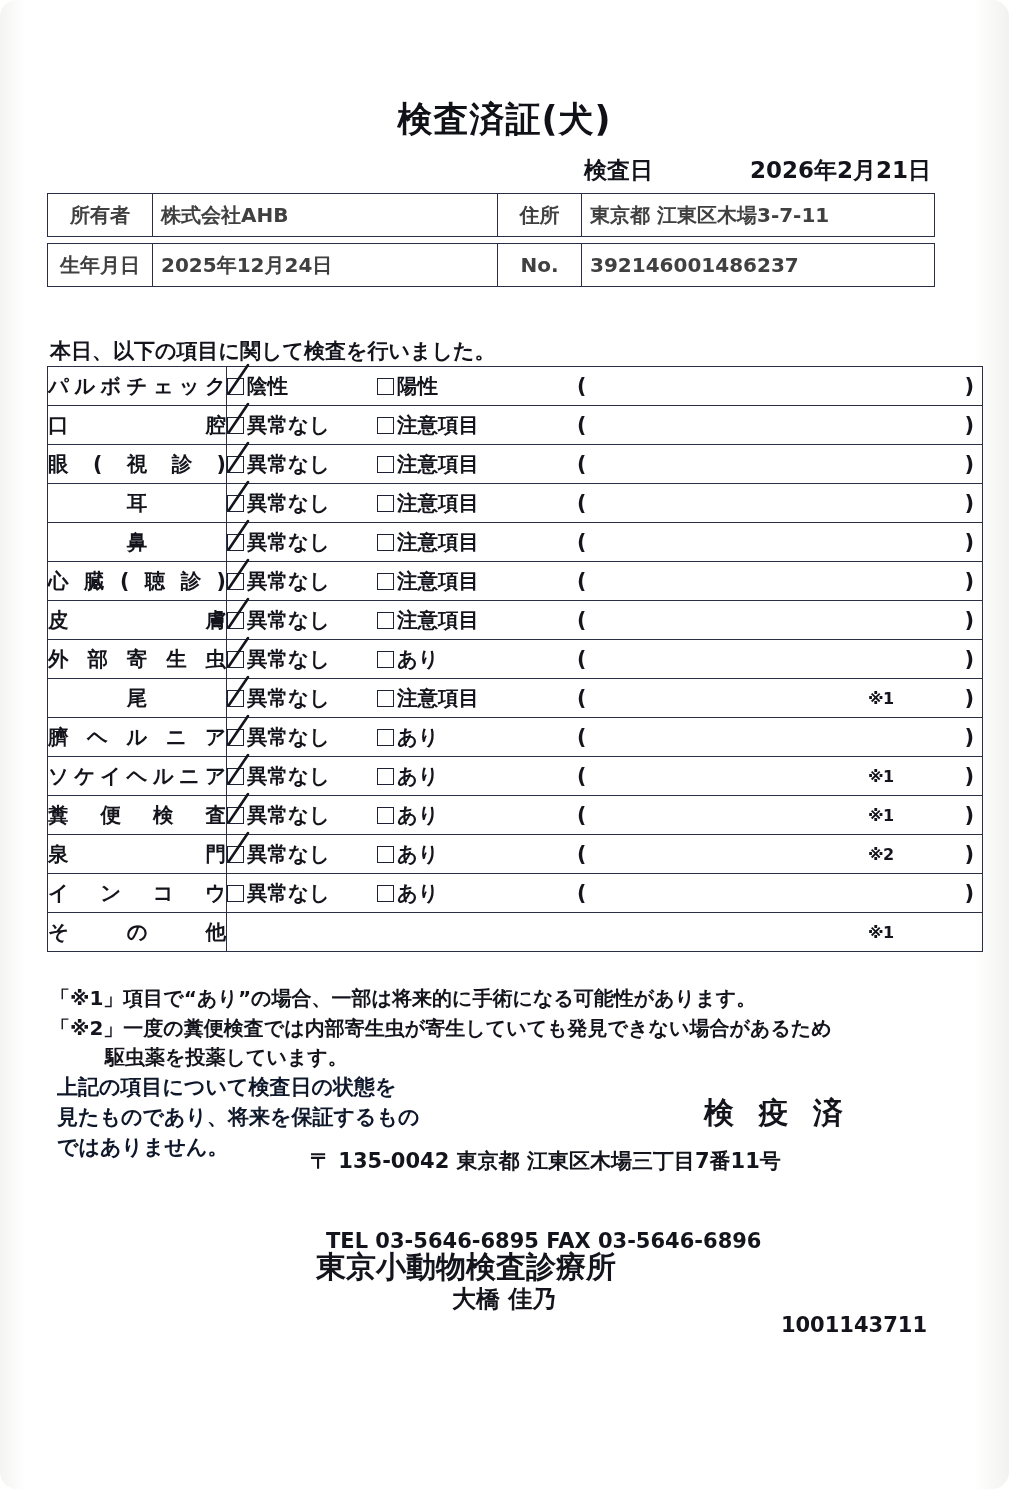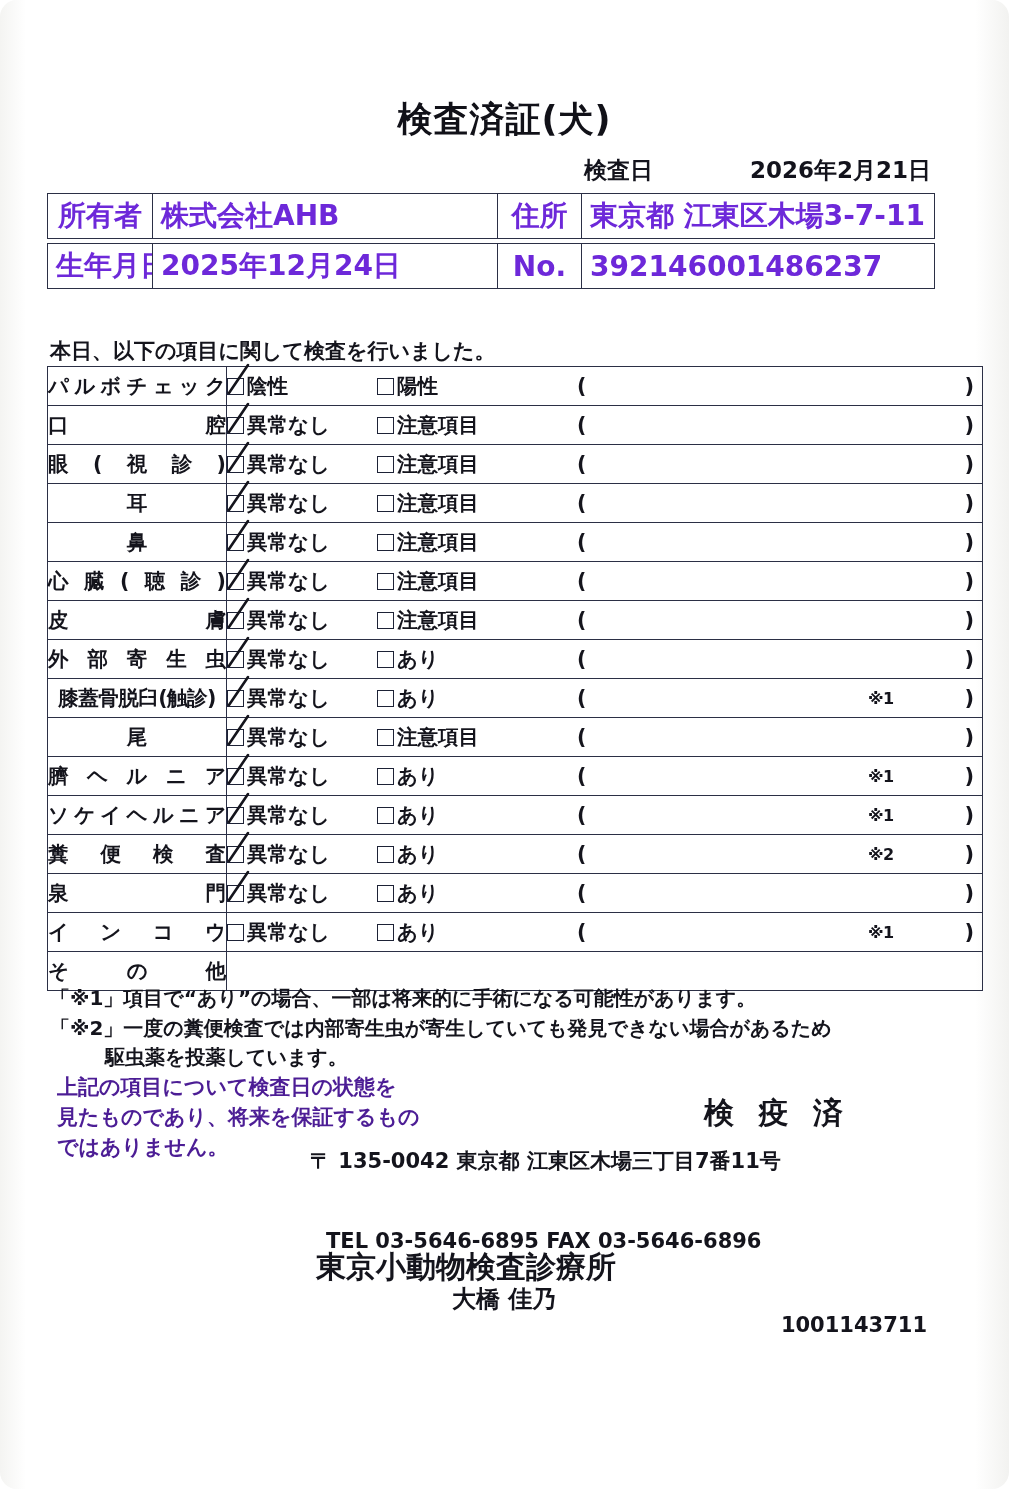--- a/index.html
+++ b/index.html
@@ -60,23 +60,23 @@
 
   
   .tbl {
     position: absolute;
     border-collapse: collapse;
     table-layout: fixed;
     background: transparent;
   }
   .tbl td {
     border: 1.6px solid #2b2f45;
-    font-size: 28px;
-    font-weight: 700;
-    color: #6d28d9;
+    font-size: 20px;
+    font-weight: 700;
+    color: #404040;
     padding: 3px 8px;
     height: 36px;
     vertical-align: middle;
     white-space: nowrap;
     overflow: hidden;
   }
   .lbl { text-align: center; }
   .val { text-align: left; padding-left: 10px; }
   .val-r { text-align: right; padding-right: 10px; }
 
@@ -191,21 +191,21 @@
   #fn2 { left: 50px; top: 1015px; }
   #fn2b { left: 105px; top: 1044px; }
 
   .disclaimer {
     position: absolute;
     left: 57px;
     top: 1072px;
     font-size: 21px;
     font-weight: 700;
     line-height: 30px;
-    color: #4c1d95;
+    color: #0f172a;
   }
   .disclaimer div { white-space: nowrap; }
 
   #quarantine-stamp {
     position: absolute;
     left: 704px;
     top: 1093px;
     font-size: 30px;
     font-weight: 700;
     letter-spacing: 7px;
@@ -352,26 +352,20 @@
                     <line x1="4" y1="30" x2="23" y2="2"></line>
                   </svg></span><span>異常なし</span></span><span class="opt2"><span class="optbox"></span><span>注意項目</span></span><span class="paren-open">(</span><span class="paren-close">)</span></td>
           </tr>
           <tr>
             <td class="item-name">外部寄生虫</td>
             <td class="item-opts"><span class="opt1"><span class="optbox"><svg class="tick" viewBox="0 0 30 36">
                     <line x1="4" y1="30" x2="23" y2="2"></line>
                   </svg></span><span>異常なし</span></span><span class="opt2"><span class="optbox"></span><span>あり</span></span><span class="paren-open">(</span><span class="paren-close">)</span></td>
           </tr>
           <tr>
-            <td class="item-name tight">膝蓋骨脱臼(触診)</td>
-            <td class="item-opts"><span class="opt1"><span class="optbox"><svg class="tick" viewBox="0 0 30 36">
-                    <line x1="4" y1="30" x2="23" y2="2"></line>
-                  </svg></span><span>異常なし</span></span><span class="opt2"><span class="optbox"></span><span>あり</span></span><span class="paren-open">(</span><span class="paren-close">)</span></td>
-          </tr>
-          <tr>
             <td class="item-name center">尾</td>
             <td class="item-opts"><span class="opt1"><span class="optbox"><svg class="tick" viewBox="0 0 30 36">
                     <line x1="4" y1="30" x2="23" y2="2"></line>
                   </svg></span><span>異常なし</span></span><span class="opt2"><span class="optbox"></span><span>注意項目</span></span><span class="paren-open">(</span><span class="paren-close">)</span></td>
           </tr>
           <tr>
             <td class="item-name">臍ヘルニア</td>
             <td class="item-opts"><span class="opt1"><span class="optbox"><svg class="tick" viewBox="0 0 30 36">
                     <line x1="4" y1="30" x2="23" y2="2"></line>
                   </svg></span><span>異常なし</span></span><span class="opt2"><span class="optbox"></span><span>あり</span></span><span class="paren-open">(</span><span class="paren-close">)</span></td>

